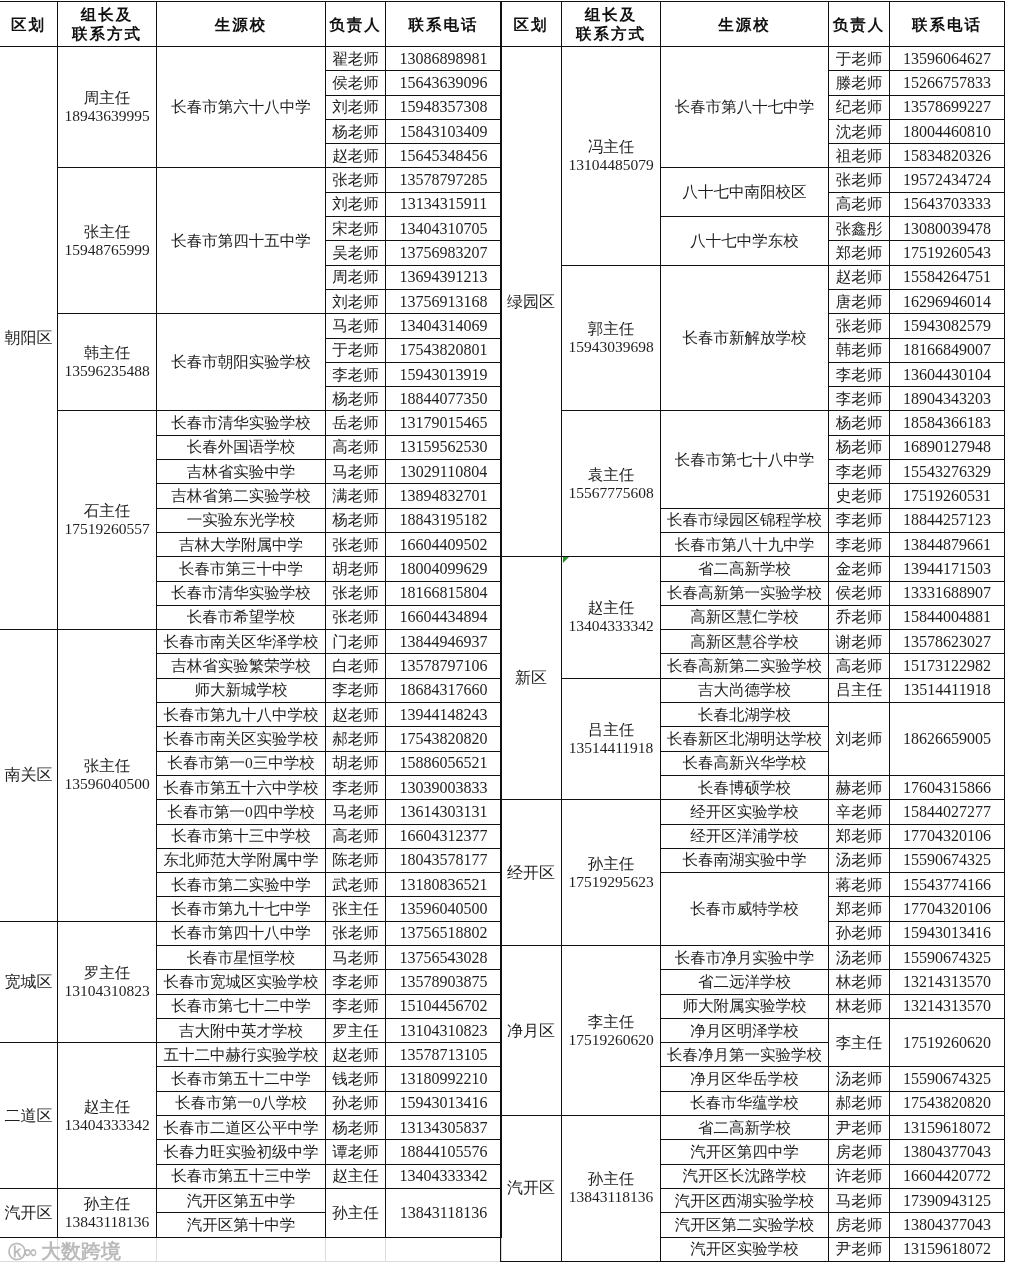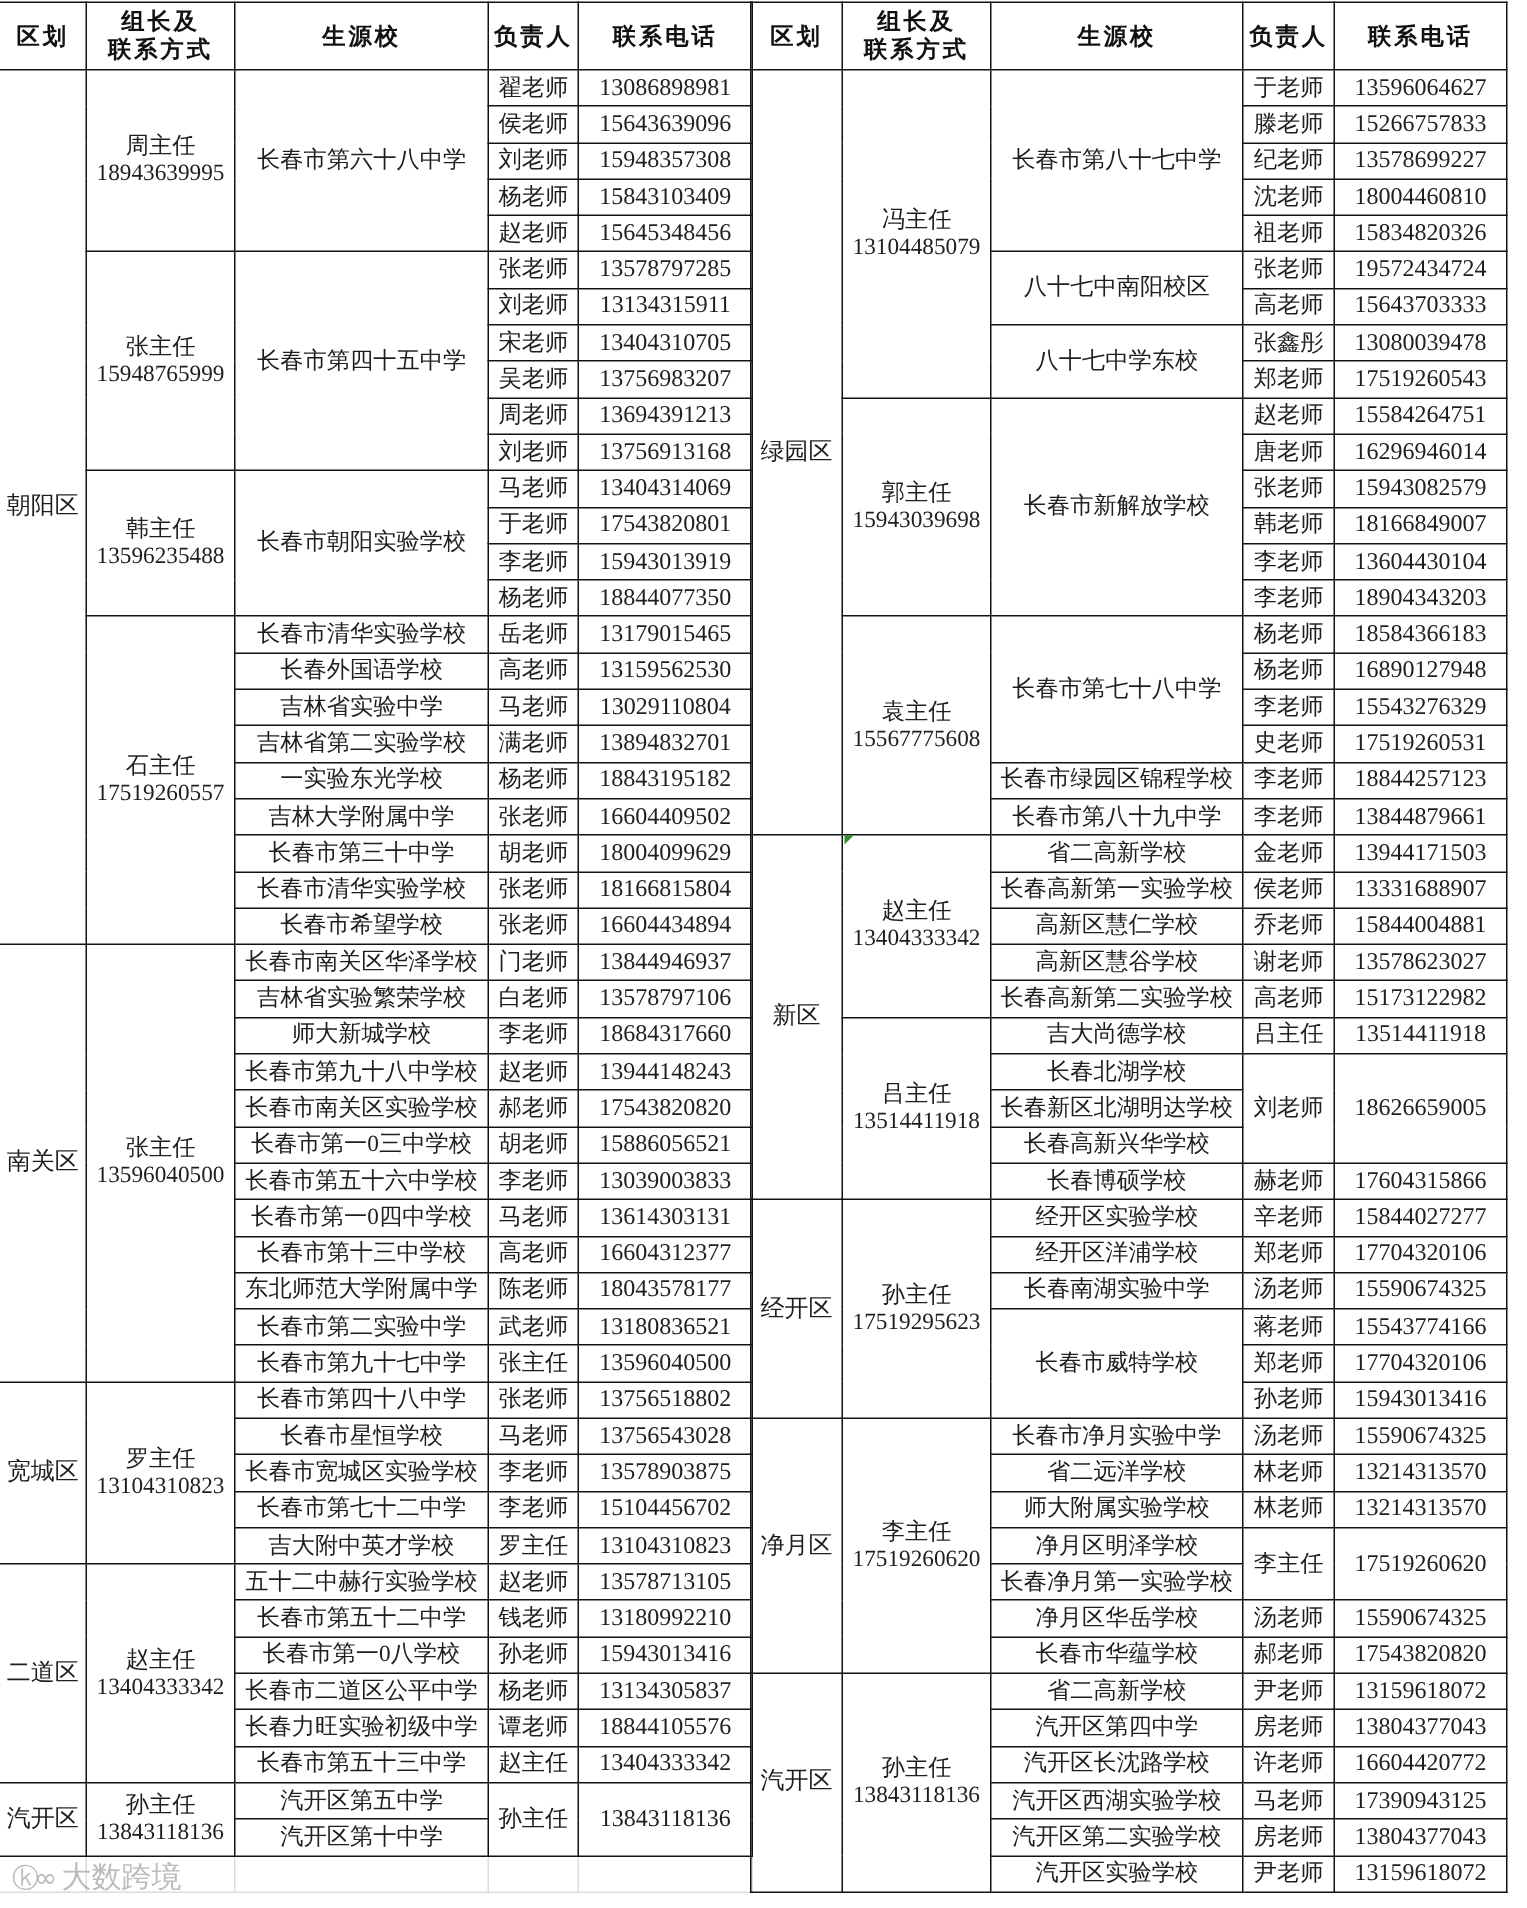--- a/index.html
+++ b/index.html
@@ -8,21 +8,21 @@
 #left-table{left:-1px;width:502px;}
 #right-table{left:500px;width:504px;}
 table.grid td,table.grid th{border:1px solid #111;padding:0;text-align:center;vertical-align:middle;white-space:nowrap;overflow:hidden;line-height:18px;}
 table.grid thead tr{height:45px;}
 table.grid th{font-weight:bold;letter-spacing:2px;line-height:19px;color:#111;}
 table.grid tbody tr{height:24.3px;}
 td.g{line-height:21px;}
 td.t{font-size:16px;}
 td.d{font-size:16px;}
 tr.blank td{border-color:#dcdcdc;border-bottom:1px solid #dcdcdc;}
-.watermark{position:absolute;left:8px;top:1240px;color:rgba(175,175,175,0.85);font-family:"DejaVu Sans",sans-serif;font-weight:normal;font-size:20px;line-height:22px;white-space:nowrap;}
+.watermark{position:absolute;left:8px;top:1240px;color:rgba(175,175,175,0.85);font-family:"DejaVu Sans",sans-serif;font-weight:bold;font-size:20px;line-height:22px;white-space:nowrap;}
 .watermark .logo{font-size:18px;margin-right:6px;letter-spacing:-3px;}
 .marker{position:absolute;left:563px;top:557px;width:0;height:0;border-top:6px solid #2e8b2e;border-right:6px solid transparent;}
 </style>
 </head>
 <body>
 
 <table class="grid" id="left-table">
 <colgroup>
       <col style="width:58px">
       <col style="width:99px">

